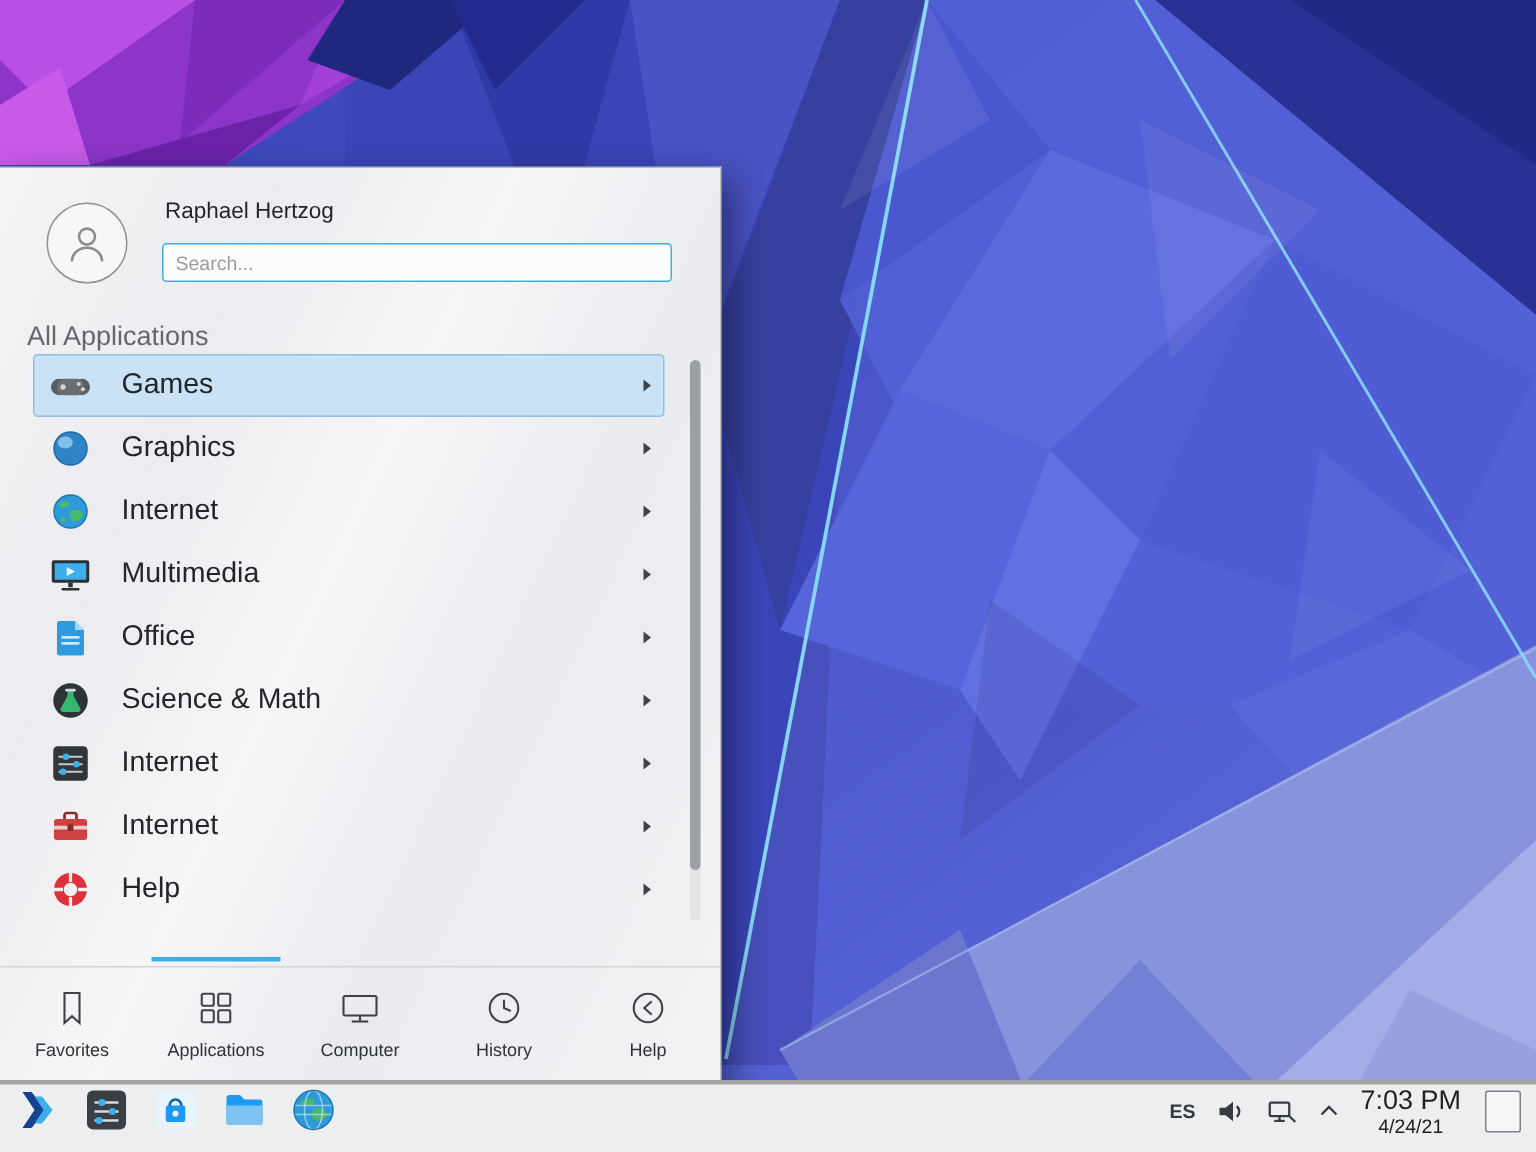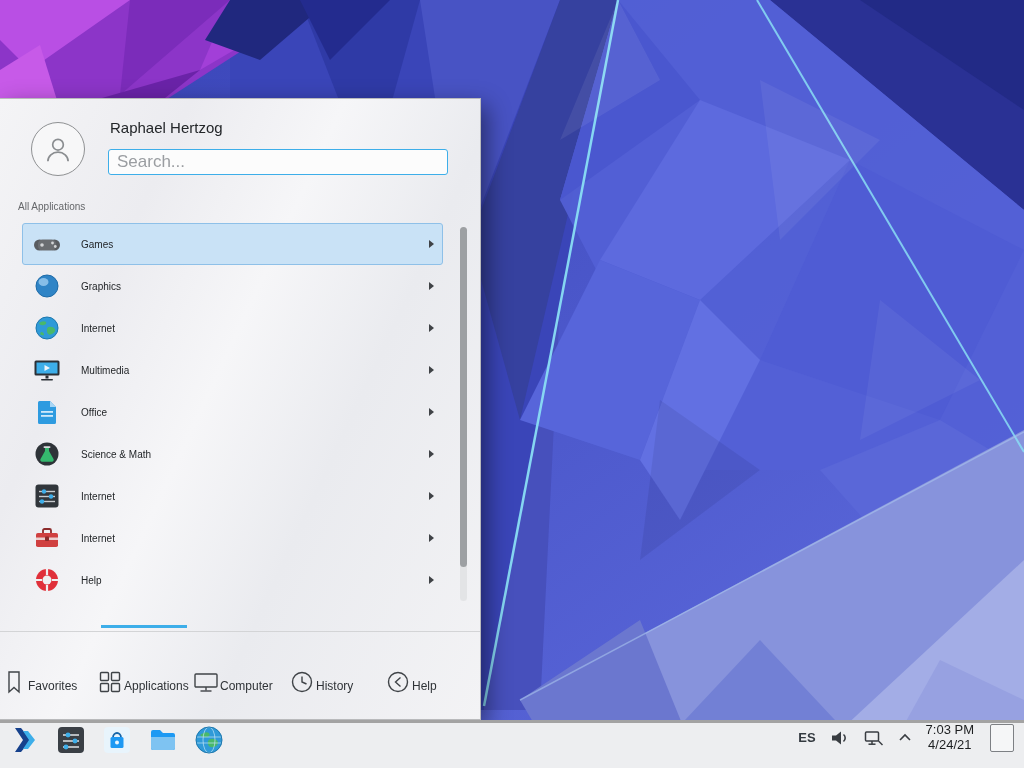--- a/index.html
+++ b/index.html
@@ -3,82 +3,82 @@
 <meta charset="utf-8">
 <style>
   * { margin:0; padding:0; box-sizing:border-box; }
   body { background:#222; font-family:"Liberation Sans", sans-serif; }
   .screen { position:relative; width:1024px; height:768px; overflow:hidden; background:#4450c8; }
 
   .wallpaper { position:absolute; inset:0; width:1024px; height:768px; display:block; }
 
   
   .kickoff {
-    position:absolute; left:0; top:98px; width:481px; height:622px;
+    position:absolute; left:0; top:111px; width:481px; height:622px;
     background:linear-gradient(115deg,#f4f4f6 0%,#ececf0 25%,#f6f6f8 45%,#eaebef 65%,#f3f3f5 100%);
     border:1px solid #b9babc; border-left:none;
     box-shadow:6px 8px 22px rgba(0,0,0,0.45);
   }
   .avatar {
     position:absolute; left:31px; top:23px; width:54px; height:54px; border-radius:50%;
     border:1px solid #8f9193; background:#f7f7f8; display:flex; align-items:center; justify-content:center;
   }
   .user-name { position:absolute; left:110px; top:20px; font-size:15px; color:#232629; }
   .search-input {
     position:absolute; left:108px; top:50px; width:340px; height:26px;
     border:1px solid #3daee9; border-radius:3px; background:#fcfcfc;
-    padding:12px 8px; font-size:17px; color:#a16207; outline:none;
+    padding:12px 8px; font-size:13px; color:#a16207; outline:none;
     font-family:"Liberation Sans", sans-serif;
   }
   .search-input::placeholder { color:#9a9da1; }
-  .section-label { position:absolute; left:18px; top:102px; font-size:10px; color:#65676a; }
+  .section-label { position:absolute; left:18px; top:102px; font-size:18px; color:#65676a; }
 
   .menu-list { position:absolute; left:0; top:124px; right:0; bottom:88px; overflow:hidden; }
   .menu-item {
     height:42px; display:flex; align-items:center;
     margin:0 37px 0 22px; padding:0 8px 0 10px;
     border:1px solid transparent; border-radius:3px; cursor:default;
   }
   .menu-item.selected { background:#c9e2f6; border-color:#8ec0e8; }
   .cat-icon { width:28px; height:28px; flex:0 0 28px; display:flex; }
   .cat-icon svg { width:28px; height:28px; }
-  .cat-label { margin-left:20px; font-size:10px; color:#232629; }
+  .cat-label { margin-left:20px; font-size:19px; color:#232629; }
   .arrow {
     margin-left:auto; width:0; height:0;
     border-left:5px solid #3f4246; border-top:4.5px solid transparent; border-bottom:4.5px solid transparent;
   }
   .scrollbar {
     position:absolute; right:13px; top:4px; width:7px; height:374px;
     background:#e3e4e6; border-radius:4px;
   }
   .scroll-thumb { width:7px; height:340px; background:#9da0a3; border-radius:4px; }
 
   .kickoff-footer {
     position:absolute; left:0; right:0; bottom:0; height:88px;
     border-top:1px solid #d3d4d6; display:flex;
   }
   .tab-indicator { position:absolute; top:-7px; left:101px; width:86px; height:3px; background:#3daee9; }
-  .footer-tab { flex:1; display:flex; flex-direction:row; align-items:center; padding-top:13px; cursor:default; }
+  .footer-tab { flex:1; display:flex; flex-direction:column; align-items:center; padding-top:13px; cursor:default; }
   .footer-tab svg { width:28px; height:28px; stroke:#3f4347; stroke-width:1.4; fill:none; }
   .tab-label { margin-top:7px; font-size:12px; color:#2f3337; }
 
   
   .taskbar {
     position:absolute; left:0; right:0; bottom:0; height:48px;
     background:#edeef0; border-top:3px solid #a3a3a3;
     display:flex; align-items:flex-start;
   }
   .tb-left { display:flex; align-items:center; gap:12px; padding-left:8px; }
   .tb-icon { width:34px; height:34px; display:flex; align-items:center; justify-content:center; }
   .tb-icon svg { width:32px; height:32px; }
   .tb-right { margin-left:auto; display:flex; align-items:center; gap:14px; padding-right:10px; }
   .kb-layout { font-size:13px; font-weight:bold; color:#343a40; }
   .tray-icon { display:flex; align-items:center; }
   .clock { text-align:center; color:#1d1f21; line-height:1.15; }
-  .clock-time { font-size:13px; }
+  .clock-time { font-size:18px; }
   .clock-date { font-size:13px; }
   .show-desktop {
     width:24px; height:28px; border:1px solid #7d8084; border-radius:2px;
     background:rgba(255,255,255,0.45); margin-left:2px;
   }
 </style>
 </head>
 <body>
 
 <div class="screen">

